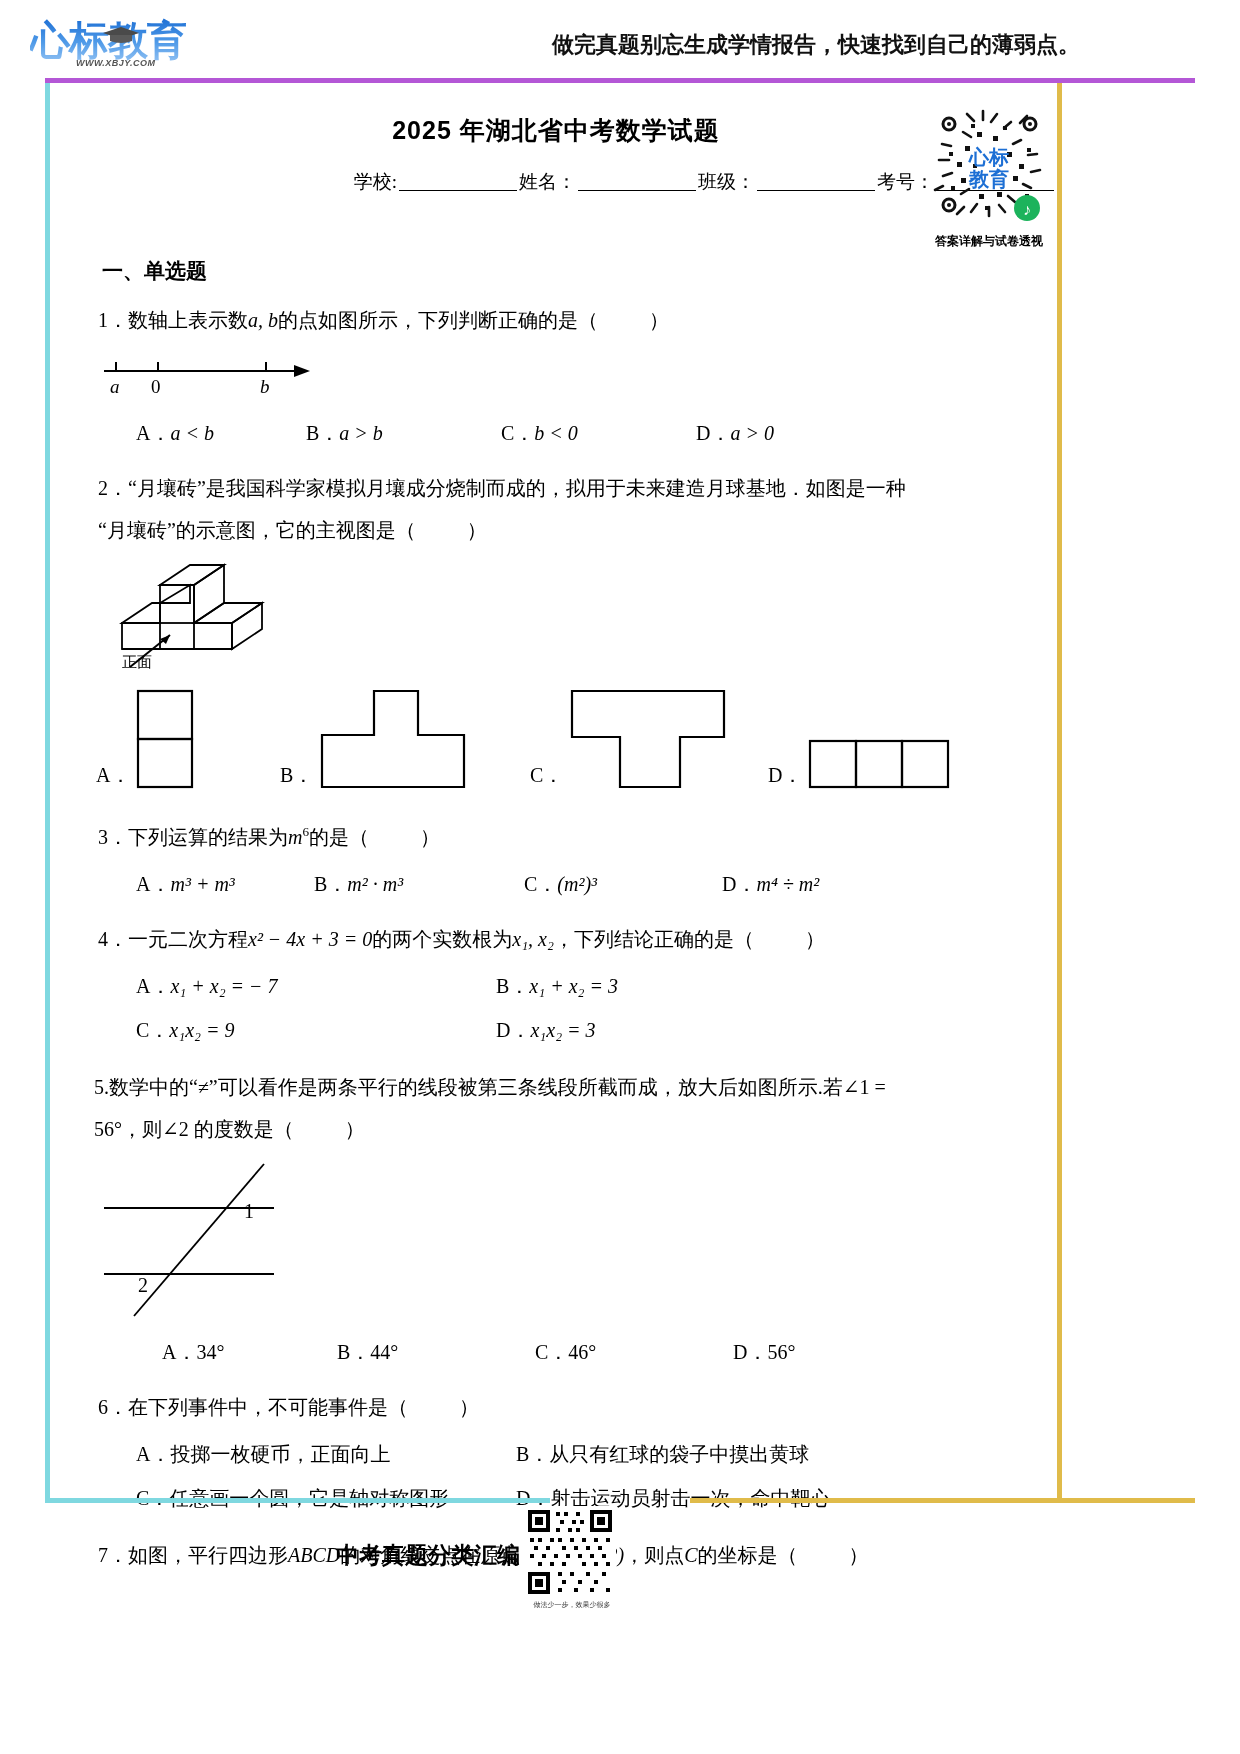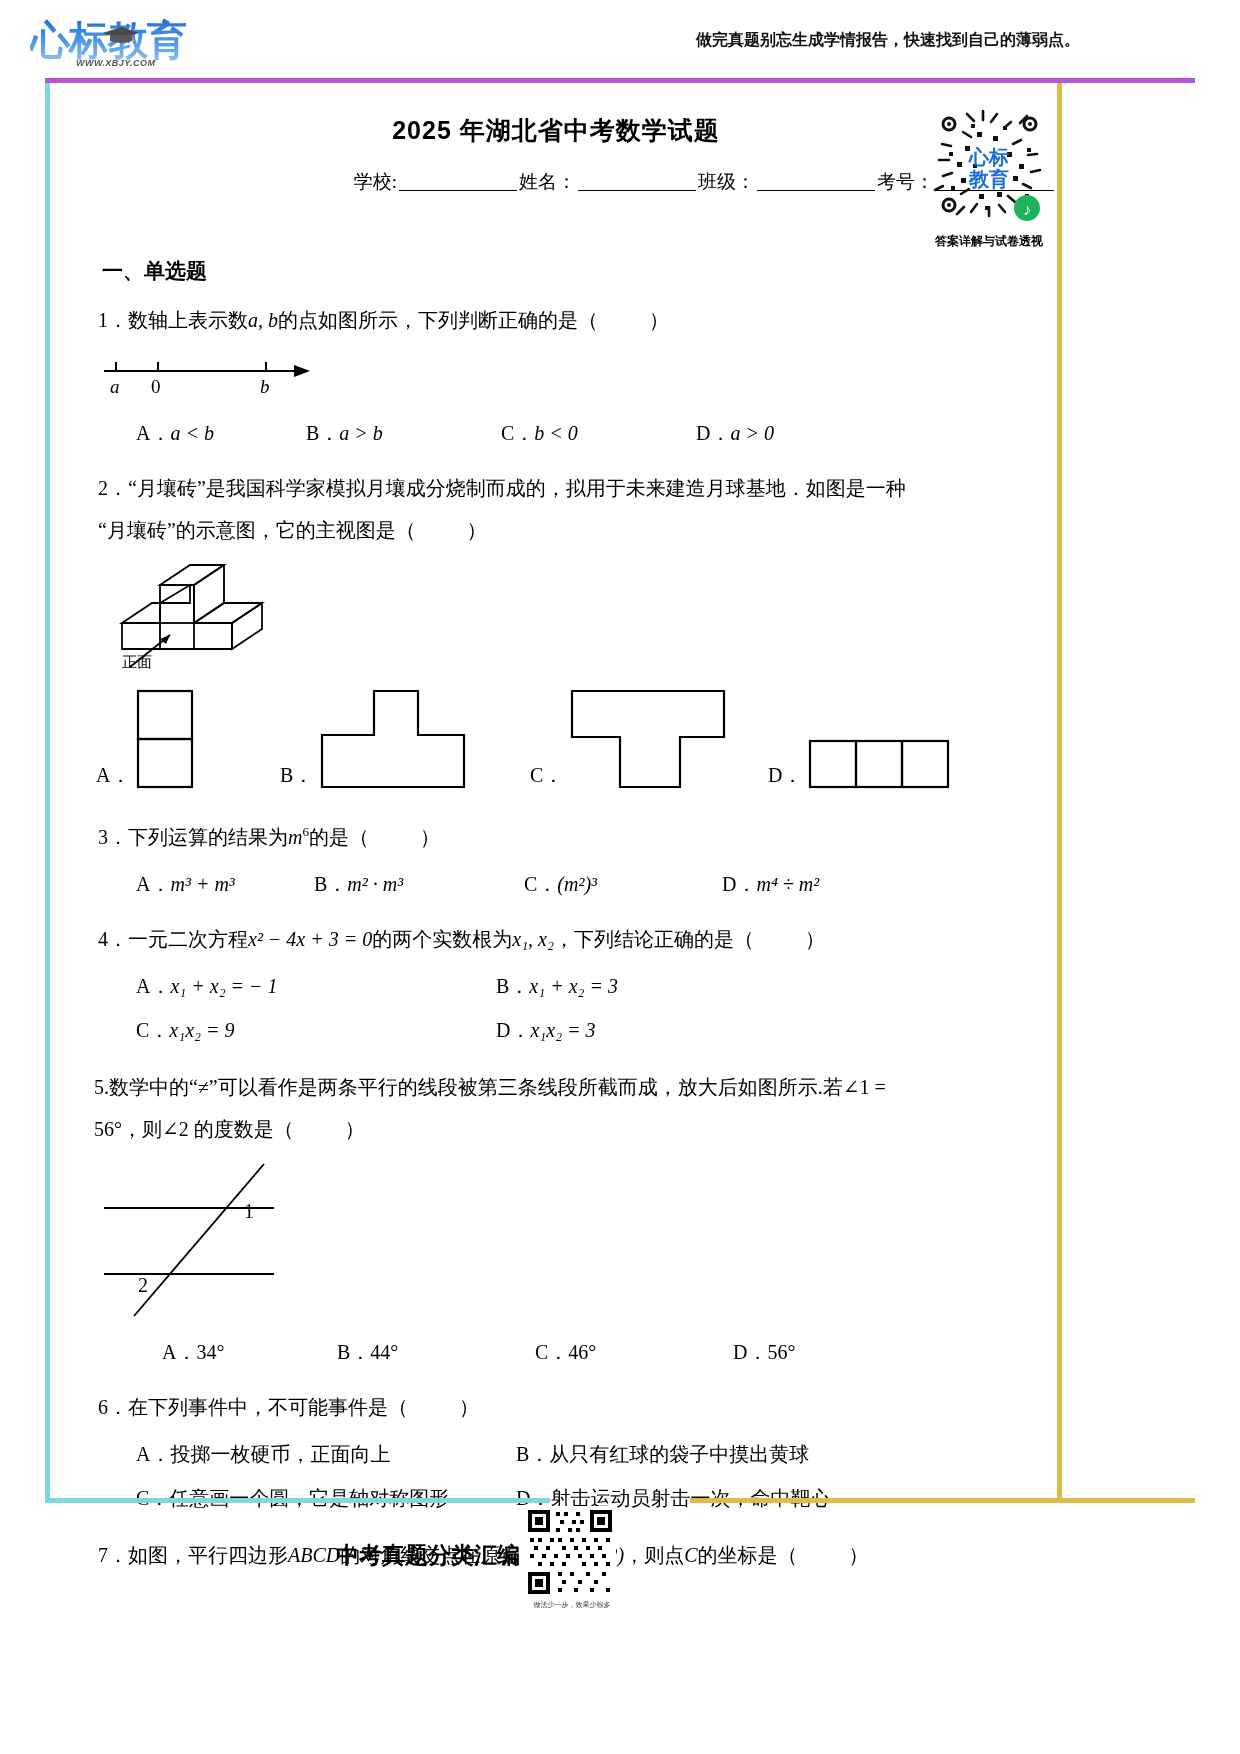--- a/index.html
+++ b/index.html
@@ -24,21 +24,21 @@
   }
   .logo-url {
     font-family:"Liberation Sans","DejaVu Sans",sans-serif;
     font-size:9px; font-weight:bold; font-style:italic; color:#555;
     letter-spacing:0.5px; margin-top:-4px; margin-left:46px;
   }
   .mortarboard { position:absolute; left:72px; top:8px; width:38px; height:18px; }
   .slogan {
     position:absolute; left:430px; top:30px; width:650px;
     font-family:"Liberation Sans","DejaVu Sans",sans-serif;
-    font-size:16px; font-weight:bold; color:#111; letter-spacing:0px;
+    font-size:22px; font-weight:bold; color:#111; letter-spacing:0px;
     text-align:right;
   }
   .rule-purple { position:absolute; left:45px; top:78px; width:1150px; height:5px; background:#b457d6; }
 
   
   .frame-left { position:absolute; left:45px; top:83px; width:5px; height:1415px; background:#7fd8e0; }
   .frame-right { position:absolute; left:1057px; top:83px; width:5px; height:1415px; background:#e0bb4a; }
 
   
   .content { position:absolute; left:56px; top:92px; width:1000px; }
@@ -300,21 +300,21 @@
       <span>3．下列运算的结果为</span><i class="m">m</i><span class="sup">6</span><span>的是（</span><span class="paren">&nbsp;&nbsp;&nbsp;</span><span>）</span>
     </div>
     <div class="opts">
       <span style="display:inline-block;width:178px;"><span>A．</span><i class="m">m³ + m³</i></span><span style="display:inline-block;width:210px;"><span>B．</span><i class="m">m² · m³</i></span><span style="display:inline-block;width:198px;"><span>C．</span><i class="m">(m²)³</i></span><span><span>D．</span><i class="m">m⁴ ÷ m²</i></span>
     </div>
 
     <div class="q">
       <span>4．一元二次方程</span><i class="m">x² − 4x + 3 = 0</i><span>的两个实数根为</span><i class="m">x₁, x₂</i><span>，下列结论正确的是（</span><span class="paren">&nbsp;&nbsp;&nbsp;</span><span>）</span>
     </div>
     <div class="opts-2col">
-      <span class="col colA"><span>A．</span><i class="m">x₁ + x₂ = − 1</i></span><span class="col"><span>B．</span><i class="m">x₁ + x₂ = 3</i></span>
+      <span class="col colA"><span>A．</span><i class="m">x₁ + x₂ = − 7</i></span><span class="col"><span>B．</span><i class="m">x₁ + x₂ = 3</i></span>
     </div>
     <div class="opts-2col" style="margin-top:0;">
       <span class="col colA"><span>C．</span><i class="m">x₁x₂ = 9</i></span><span class="col"><span>D．</span><i class="m">x₁x₂ = 3</i></span>
     </div>
 
     <div class="q" style="margin-left:38px;">5.数学中的“≠”可以看作是两条平行的线段被第三条线段所截而成，放大后如图所示.若∠1 =</div>
     <div class="q" style="margin-left:38px;margin-top:0;">
       <span>56°，则∠2 的度数是（</span><span class="paren">&nbsp;&nbsp;&nbsp;</span><span>）</span>
     </div>
 

